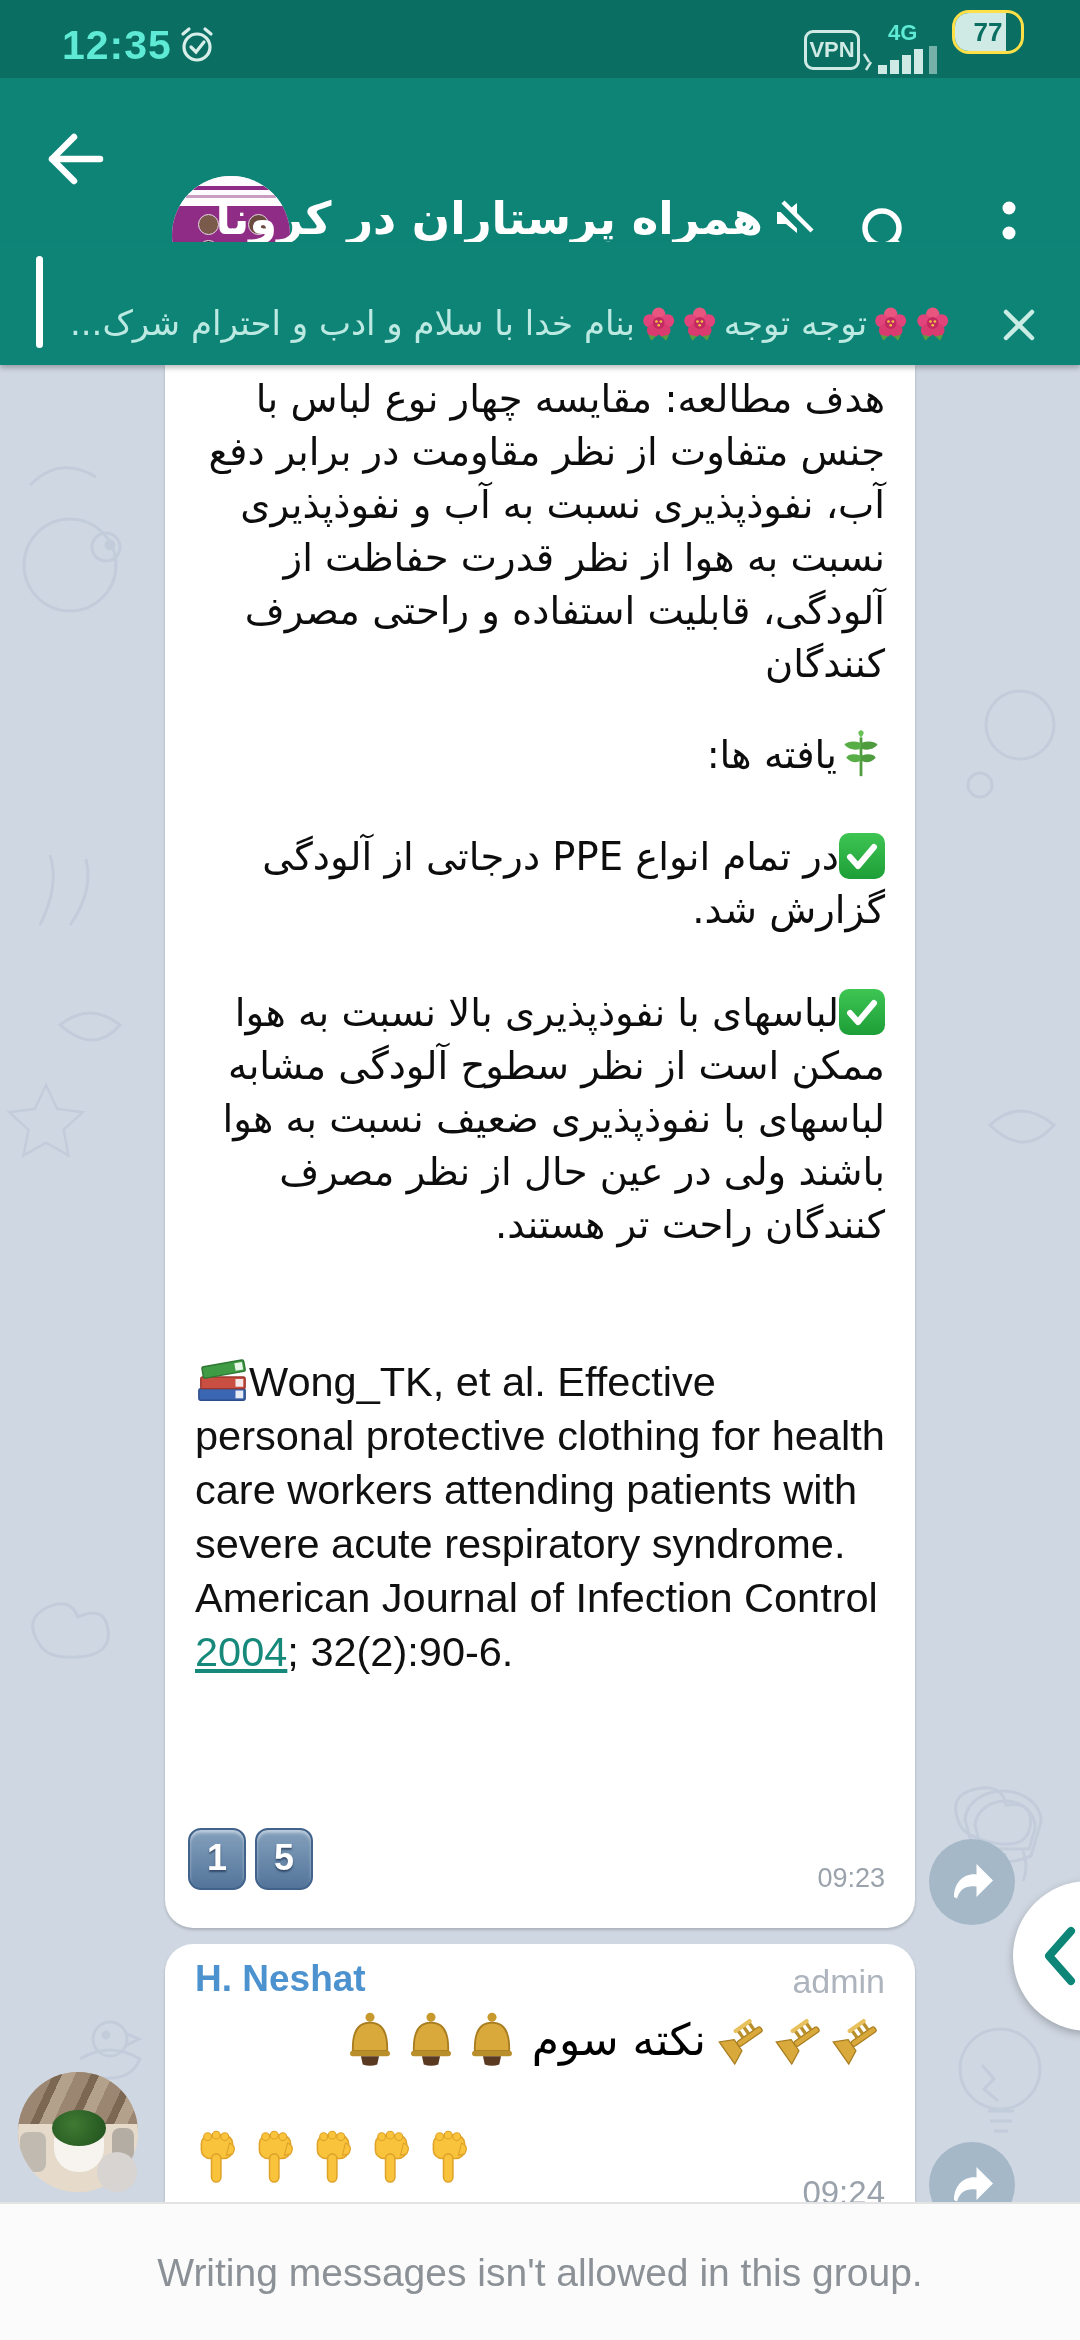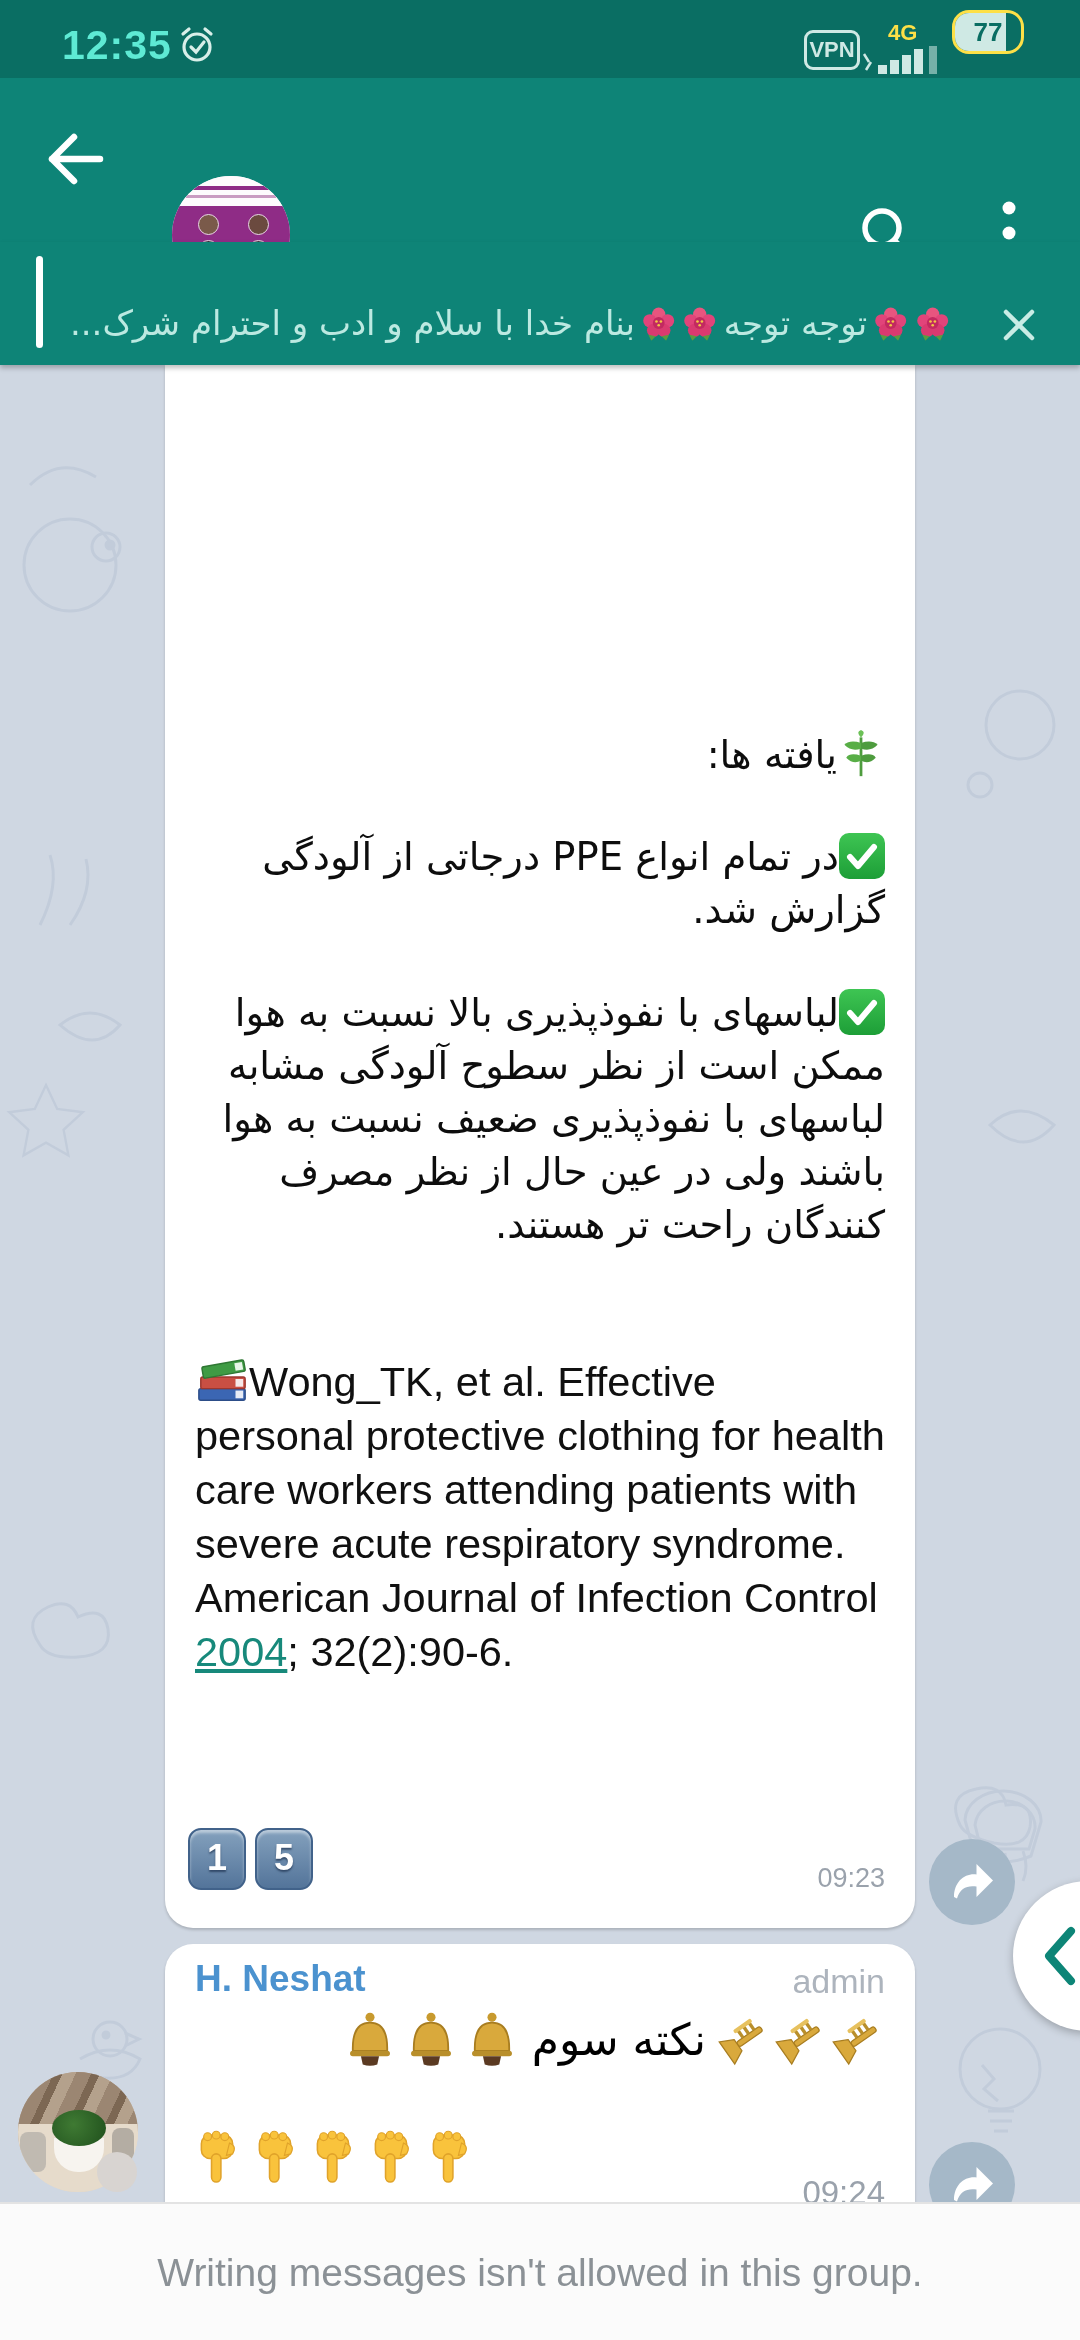--- a/index.html
+++ b/index.html
@@ -4,21 +4,21 @@
 <style>
   html,body{margin:0;padding:0;background:#222;}
   #screen{position:relative;width:1080px;height:2340px;overflow:hidden;
     background:#cfd7e2;font-family:"Liberation Sans","DejaVu Sans",sans-serif;}
   .abs{position:absolute;}
   
   #status-bar{left:0;top:0;width:1080px;height:78px;background:#0a6e63;z-index:6;}
   .st-time{left:62px;top:22px;font-size:41px;font-weight:bold;color:#5eead4;letter-spacing:1px;}
   .vpn-badge{left:804px;top:30px;width:50px;height:34px;border:3px solid #cfe9e4;border-radius:9px;
     color:#cfe9e4;font-size:22px;font-weight:bold;text-align:center;line-height:34px;}
-  .net-4g{left:888px;top:20px;font-size:22px;font-weight:bold;color:#fde047;}
+  .net-4g{left:888px;top:20px;font-size:22px;font-weight:bold;color:#5eead4;}
   .battery{left:952px;top:10px;width:66px;height:38px;border:3px solid #fde047;border-radius:17px;overflow:hidden;}
   .battery-fill{position:absolute;left:0;top:0;height:100%;width:77%;background:#cfe9e4;}
   .battery-num{position:absolute;left:0;top:0;width:100%;height:100%;text-align:center;line-height:38px;
     font-size:26px;font-weight:bold;color:#0a6e63;}
   
   #app-bar{left:0;top:78px;width:1080px;height:164px;background:#0e8477;z-index:6;}
   #pinned-bar{left:0;top:242px;width:1080px;height:123px;background:#0e8477;z-index:6;
     box-shadow:0 3px 5px rgba(0,0,0,.25);}
   .hdr-title-row{right:265px;top:112px;height:56px;display:flex;direction:rtl;align-items:center;gap:10px;}
   .hdr-title{color:#ffffff;font-size:45px;font-weight:bold;white-space:nowrap;
@@ -196,20 +196,28 @@
       <div class="abs" style="left:20px;top:10px;width:78px;height:4px;background:#8e2b86"></div>
       <div class="abs" style="left:14px;top:19px;width:90px;height:3px;background:#c99cc2"></div>
       <div class="abs" style="left:0;top:30px;width:118px;height:64px;background:#8f2c86"></div>
       <div class="abs" style="left:76px;top:38px;width:19px;height:19px;border-radius:50%;background:#6b4a3f;border:1.5px solid #e9d7e6"></div>
       <div class="abs" style="left:76px;top:64px;width:19px;height:19px;border-radius:50%;background:#4a3a46;border:1.5px solid #e9d7e6"></div>
       <div class="abs" style="left:26px;top:38px;width:19px;height:19px;border-radius:50%;background:#7a5a4a;border:1.5px solid #e9d7e6"></div>
       <div class="abs" style="left:26px;top:64px;width:19px;height:19px;border-radius:50%;background:#3e3440;border:1.5px solid #e9d7e6"></div>
       <div class="abs" style="left:14px;top:94px;width:90px;height:11px;background:#f1c7e4;border-radius:2px"></div>
       <div class="abs" style="left:0;top:105px;width:118px;height:13px;background:#2aa08e"></div>
     </div>
+    <div class="abs hdr-title-row">
+      <svg width="42" height="42" viewBox="0 0 42 42">
+        <polygon points="4,15 13,15 24,6 24,36 13,27 4,27" fill="#ffffff"></polygon>
+        <line x1="7" y1="8" x2="36" y2="37" stroke="#0e8477" stroke-width="9"></line>
+        <line x1="10" y1="5" x2="39" y2="34" stroke="#ffffff" stroke-width="4.5"></line>
+      </svg>
+      <span class="hdr-title">همراه پرستاران در کرونا</span>
+    </div>
     <span class="abs hdr-sub">5459 members, 1025 online</span>
     <svg class="abs" style="left:856px;top:124px" width="60" height="60" viewBox="0 0 60 60" fill="none" stroke="#ffffff" stroke-width="5.5" stroke-linecap="round">
       <circle cx="26" cy="26" r="17"></circle>
       <line x1="39" y1="39" x2="53" y2="53"></line>
     </svg>
     <svg class="abs" style="left:996px;top:122px" width="26" height="66" viewBox="0 0 26 66" fill="#ffffff">
       <circle cx="13" cy="8" r="6.5"></circle>
         <circle cx="13" cy="33" r="6.5"></circle>
         <circle cx="13" cy="58" r="6.5"></circle>
     </svg>
@@ -235,20 +243,21 @@
     </div>
     <svg class="abs" style="left:998px;top:62px" width="42" height="42" viewBox="0 0 42 42" stroke="#c9ece5" stroke-width="4.5" stroke-linecap="round">
       <line x1="8" y1="8" x2="34" y2="34"></line>
         <line x1="34" y1="8" x2="8" y2="34"></line>
     </svg>
   </div>
 
   <div id="chat-area" class="abs">
 
     <div id="bubble1" class="abs bubble" style="left:165px;top:0">
+      <div class="abs para fa" style="left:30px;top:7px">هدف مطالعه: مقایسه چهار نوع لباس با جنس متفاوت از نظر مقاومت در برابر دفع آب، نفوذپذیری نسبت به آب و نفوذپذیری نسبت به هوا از نظر قدرت حفاظت از آلودگی، قابلیت استفاده و راحتی مصرف کنندگان</div>
       <div class="abs para fa" style="left:30px;top:363px">
         <svg width="48" height="48" viewBox="0 0 52 52" style="vertical-align:-10px">
             <use href="#sym-herb"></use>
           </svg><span>یافته ها:</span>
       </div>
       <div class="abs para fa" style="left:30px;top:465px">
         <span class="check-box"><svg width="46" height="46" viewBox="0 0 46 46" fill="none" stroke="#ffffff" stroke-width="6" stroke-linecap="round" stroke-linejoin="round">
               <path d="M11,24 l8,9 16,-19"></path>
             </svg></span><span>در تمام انواع PPE درجاتی از آلودگی گزارش شد.</span>
       </div>

